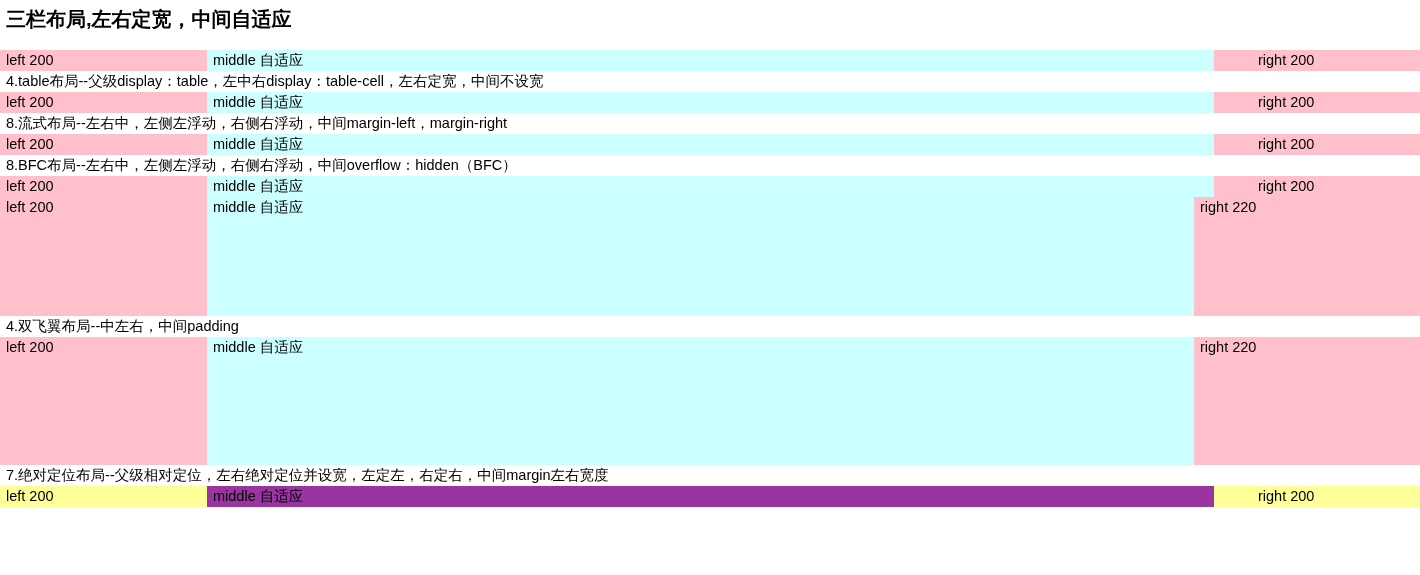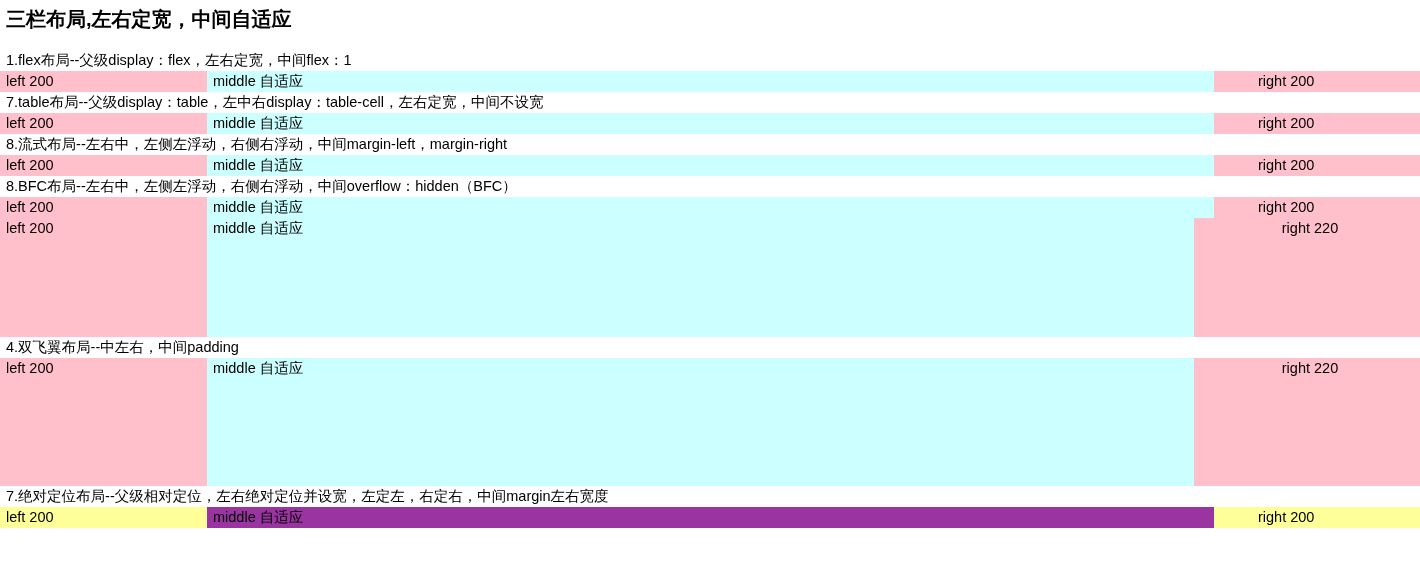--- a/index.html
+++ b/index.html
@@ -70,48 +70,47 @@
   .band.row-band .left   { width: 207px; flex: 0 0 207px; }
   .band.row-band .middle { flex: 1 1 auto; }
   .band.row-band .right  { width: 206px; flex: 0 0 206px; padding-left: 44px; }
 
   
   .band.tall-band {
     display: flex;
   }
   .band.tall-band .left   { width: 207px; flex: 0 0 207px; }
   .band.tall-band .middle { flex: 1 1 auto; }
-  .band.tall-band .right  { width: 226px; flex: 0 0 226px; text-align: center; }
+  .band.tall-band .right  { width: 226px; flex: 0 0 226px; }
 
   .h5 { height: 119px; }
   .h6 { height: 128px; }
 
   
   .pink   { background: #ffc0cb; }
   .cyan   { background: #ccffff; }
   .yellow { background: #ffff99; }
   .purple { background: #9a34a0; color: #000; }
 </style>
 </head>
 <body>
 
 <div class="page">
 
   <h1 class="page-title">三栏布局,左右定宽，中间自适应</h1>
 
   <div class="spacer"></div>
 
-  <div class="desc">1.flex布局--父级display：flex，左右定宽，中间flex：1</div>
   <div class="band row-band">
     <div class="col left pink">left 200</div>
     <div class="col middle cyan">middle 自适应</div>
     <div class="col right pink">right 200</div>
   </div>
 
-  <div class="desc">7.table布局--父级display：table，左中右display：table-cell，左右定宽，中间不设宽</div>
+  <div class="desc">4.table布局--父级display：table，左中右display：table-cell，左右定宽，中间不设宽</div>
   <div class="band row-band">
     <div class="col left pink">left 200</div>
     <div class="col middle cyan">middle 自适应</div>
     <div class="col right pink">right 200</div>
   </div>
 
   <div class="desc">8.流式布局--左右中，左侧左浮动，右侧右浮动，中间margin-left，margin-right</div>
   <div class="band row-band">
     <div class="col left pink">left 200</div>
     <div class="col middle cyan">middle 自适应</div>

